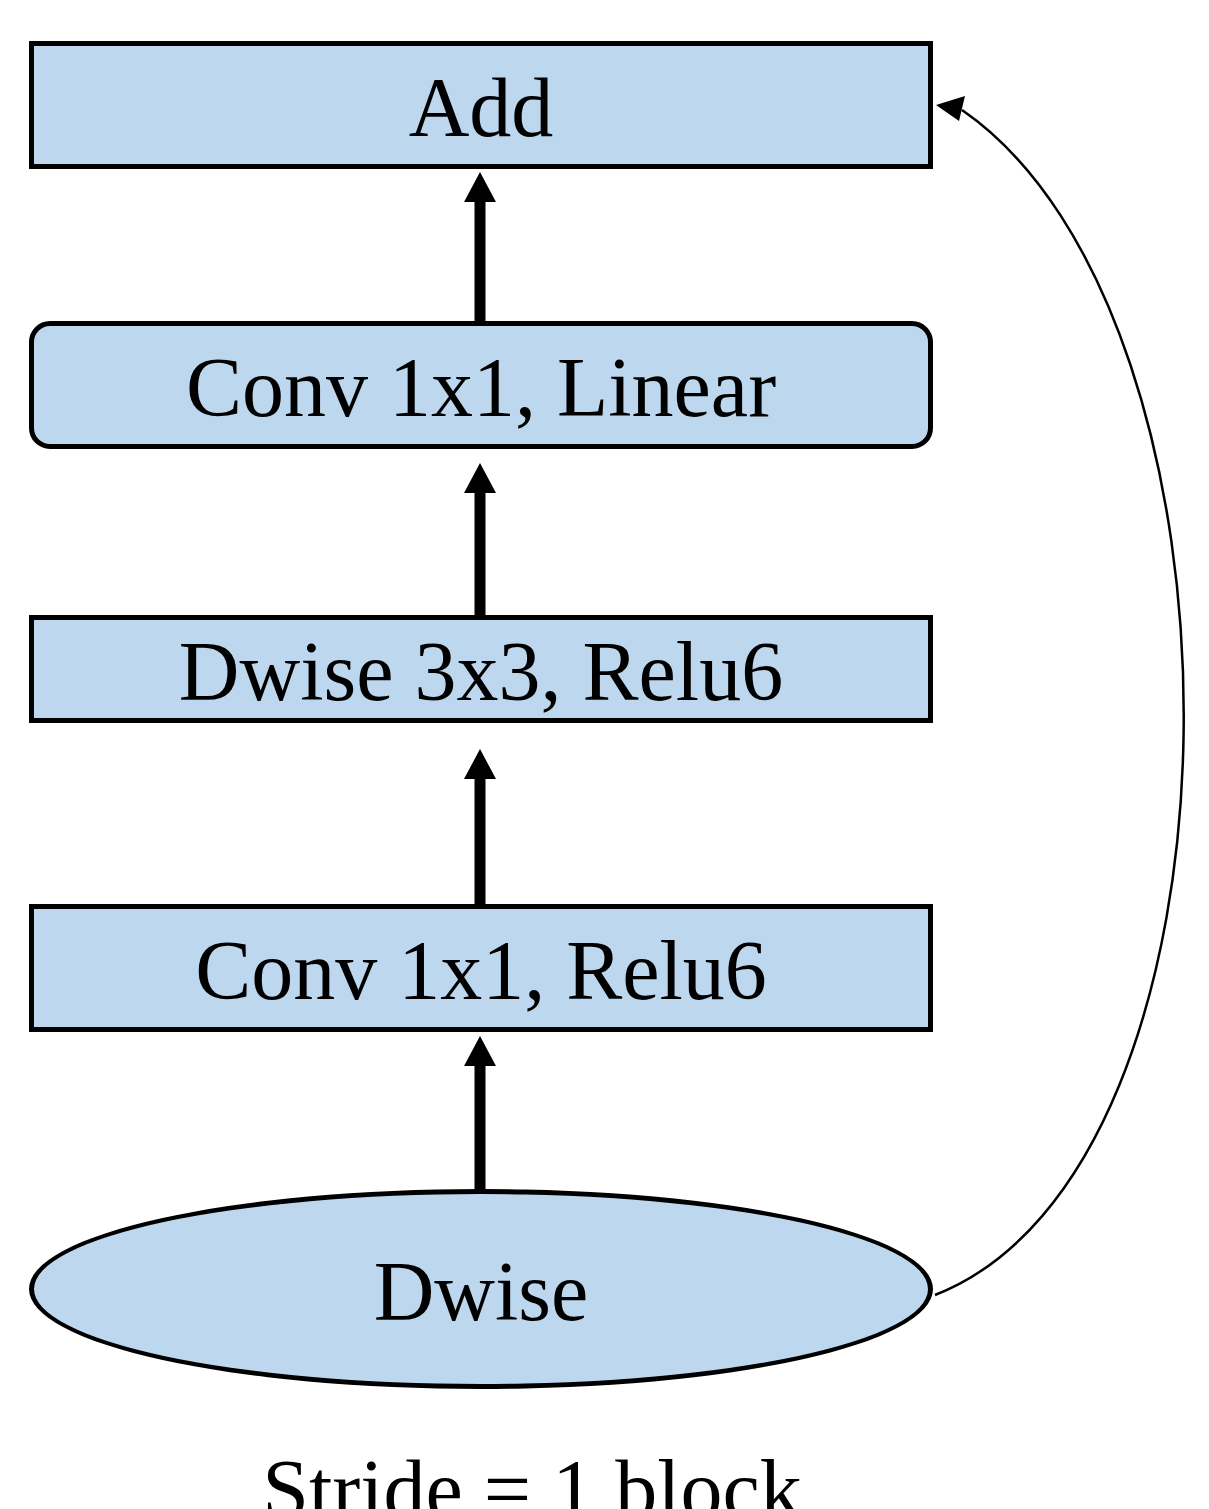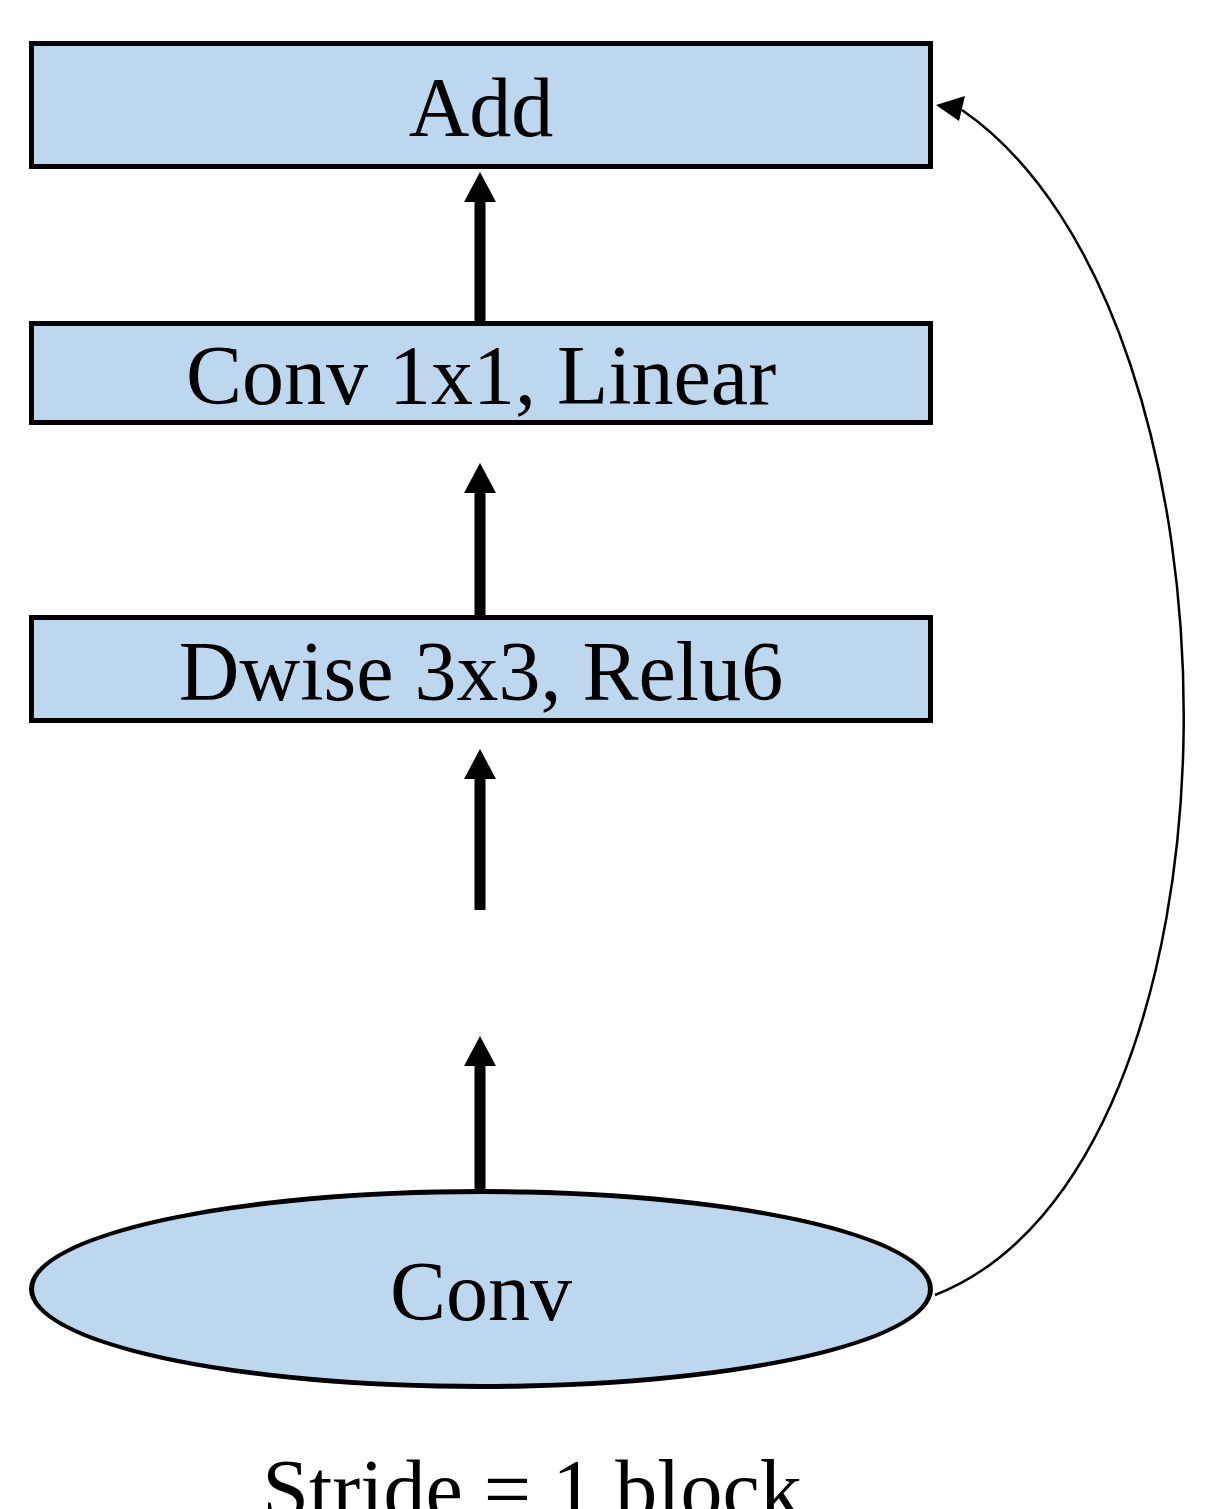--- a/index.html
+++ b/index.html
@@ -37,21 +37,21 @@
     z-index: 2;
   }
   .node .label {
     font-size: 84px;
     color: #000000;
     line-height: 1;
     white-space: nowrap;
     padding-top: 6px;
   }
   .node-add        { top: 24px;  height: 128px; }
-  .node-conv-linear{ top: 304px; height: 104px; }
+  .node-conv-linear{ top: 304px; height: 128px; border-radius: 21px; }
   .node-dwise      { top: 598px; height: 108px; }
   .node-conv-relu6 { top: 887px; height: 128px; }
   .node-input {
     top: 1172px;
     height: 200px;
     border-radius: 50%;
   }
   .caption {
     position: absolute;
     left: 532px;
@@ -101,20 +101,23 @@
   </div>
 
   <div class="node node-conv-linear">
     <span class="label">Conv 1x1, Linear</span>
   </div>
 
   <div class="node node-dwise">
     <span class="label">Dwise 3x3, Relu6</span>
   </div>
 
+  <div class="node node-conv-relu6">
+    <span class="label">Conv 1x1, Relu6</span>
+  </div>
 
   <div class="node node-input">
-    <span class="label">Conv</span>
+    <span class="label">Dwise</span>
   </div>
 
   <div class="caption">Stride = 1 block</div>
 
 </div>
 
 </body></html>

